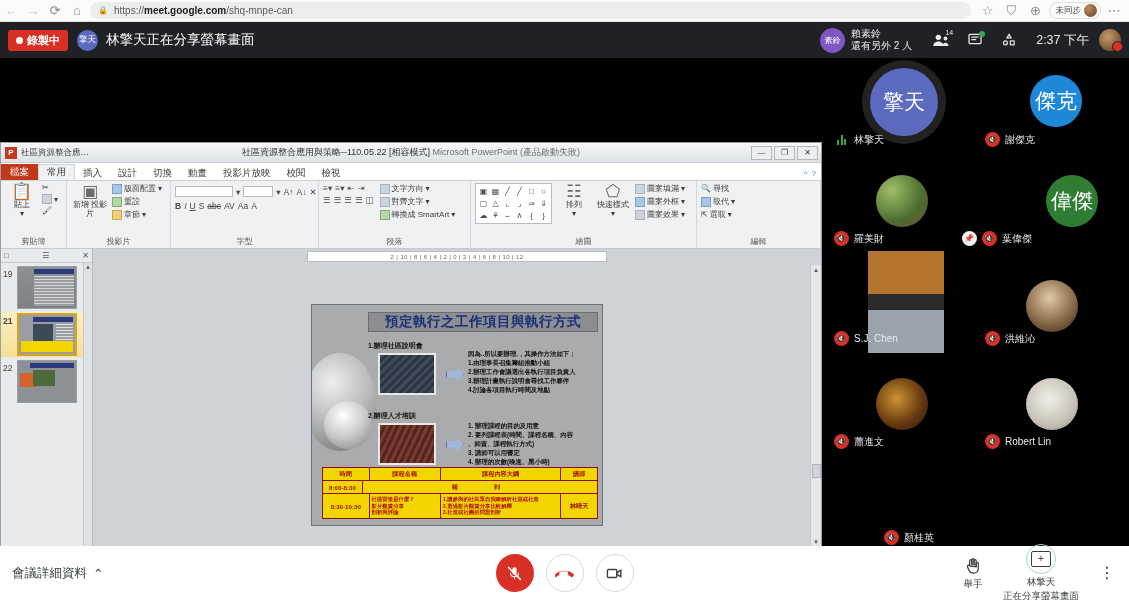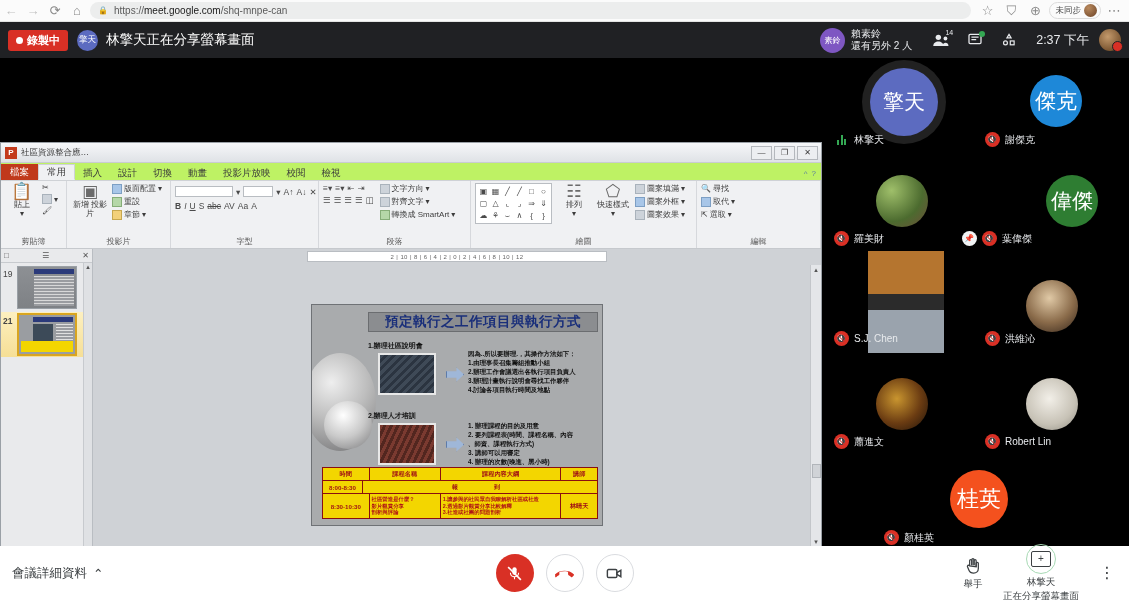--- a/index.html
+++ b/index.html
@@ -20,21 +20,21 @@
     width: 22px; height: 22px; display: flex; align-items: center; justify-content: center;
     color: #8a8a8a; font-size: 13px; flex: none;
   }
   .nav-ico.dim { color: #c2c2c2; }
   .omnibox {
     flex: 1; height: 17px; background: #eceded; border-radius: 9px;
     display: flex; align-items: center; padding: 0 8px; margin: 0 6px 0 2px;
     font-size: 10px; color: #5a5a5a; overflow: hidden; white-space: nowrap;
   }
   .omnibox .lock { font-size: 8px; margin-right: 6px; color: #6b6b6b; }
-  .omnibox .url-strong { color: #1a1a1a; }
+  .omnibox .url-strong { color: #1a1a1a; font-weight: bold; }
   .br-right { display: flex; align-items: center; gap: 2px; padding-right: 4px; flex: none; }
   .profile-pill {
     display: flex; align-items: center; gap: 3px; border: 1px solid #dcdcdc;
     border-radius: 10px; height: 17px; padding: 0 3px 0 6px; font-size: 8.5px; color: #4a4a4a;
   }
   .profile-av {
     width: 13px; height: 13px; border-radius: 50%;
     background: radial-gradient(circle at 35% 30%, #b98a5e, #6b4226);
   }
 
@@ -110,21 +110,21 @@
     pointer-events: none;
   }
   .ppt-title-center .dim { color: #6d6d6d; }
   .win-btns { margin-left: auto; display: flex; gap: 2px; padding-right: 3px; z-index: 2; }
   .win-btn {
     width: 21px; height: 14px; border: 1px solid #b4b8bd; background: #eceef1;
     font-size: 8px; color: #3a3a3a; display: flex; align-items: center; justify-content: center;
   }
 
   .ppt-tabs {
-    height: 18px; background: #bef264; display: flex; align-items: flex-end;
+    height: 18px; background: #ffffff; display: flex; align-items: flex-end;
     border-bottom: 1px solid #cfd2d6; font-size: 9.5px; color: #3a3a3a; position: relative; justify-content: space-between;
   }
   .ppt-tab { padding: 2px 8px 3px; line-height: 1; }
   .ppt-tab.file { background: #c0391b; color: #fff; padding: 3px 9px 4px; }
   .ppt-tab.active { background: #f0f1f3; border: 1px solid #cfd2d6; border-bottom-color: #f0f1f3; }
   .tabs-right { margin-left: auto; display: flex; gap: 4px; padding: 0 5px 2px; color: #5d7f9e; font-size: 8px; }
 
   .ppt-ribbon {
     height: 68px; background: #f0f1f3; display: flex; border-bottom: 1px solid #c6c9cd;
     font-size: 8px; color: #3c3c3c;
@@ -343,20 +343,24 @@
     <div class="clock">2:37 下午</div>
     <div class="you-av"></div>
   </div>
 
   <div class="share-stage">
     <div class="ppt-win">
 
       <div class="ppt-title">
         <span class="ppt-icon-sq">P</span>
         <span class="qat">社區資源整合應…</span>
+        <div class="ppt-title-center">
+          <span>社區資源整合應用與策略--110.05.22 [相容模式]</span>
+          <span class="dim">Microsoft PowerPoint (產品啟動失敗)</span>
+        </div>
         <div class="win-btns">
           <div class="win-btn">—</div>
           <div class="win-btn">❐</div>
           <div class="win-btn">✕</div>
         </div>
       </div>
 
       <div class="ppt-tabs">
         <div class="ppt-tab file">檔案</div>
         <div class="ppt-tab active">常用</div>
@@ -583,20 +587,28 @@
               </div>
               <div class="thumb-row sel">
                 <span class="thumb-num">21</span>
                 <span class="thumb-img" style="background:#9a9da1">
                   <span style="position:absolute;left:14px;top:2px;right:2px;height:5px;background:#2b3a7a;display:block"></span>
                   <span style="position:absolute;left:14px;top:9px;width:20px;height:18px;background:#3c4a58;display:block"></span>
                   <span style="position:absolute;left:37px;top:9px;right:2px;bottom:14px;background:repeating-linear-gradient(#e0e0e0 0 1px,#9a9ca0 1px 3px);display:block"></span>
                   <span style="position:absolute;left:2px;right:2px;bottom:2px;height:11px;background:#f3d600;display:block"></span>
                 </span>
               </div>
+              <div class="thumb-row">
+                <span class="thumb-num">22</span>
+                <span class="thumb-img" style="background:#8d9094">
+                  <span style="position:absolute;left:12px;top:2px;right:2px;height:5px;background:#2b3a7a;display:block"></span>
+                  <span style="position:absolute;left:2px;top:12px;width:18px;height:14px;background:#d4622c;display:block"></span>
+                  <span style="position:absolute;left:15px;top:9px;width:22px;height:16px;background:#4d6b3a;display:block"></span>
+                </span>
+              </div>
             </div>
             <div class="thumb-scroll">
               <span>▴</span>
               <span>▾</span>
             </div>
           </div>
         </div>
 
         <div class="slide-area">
           <div class="ruler-h">2 | 10 | 8 | 6 | 4 | 2 | 0 | 2 | 4 | 6 | 8 | 10 | 12</div>
@@ -765,23 +777,20 @@
 
     <div class="ptile" style="left:204px;top:320px">
       <div class="p-av" style="width:52px;height:52px;background:
            radial-gradient(circle at 45% 40%, #f2efe8, #c7c2b6 60%, #8d8a80 100%)"></div>
     </div>
     <div class="p-label" style="left:163px;top:376px">
       <span class="mic-off">🔇</span>
       <span>Robert Lin</span>
     </div>
 
-    <div class="ptile" style="left:128px;top:412px">
-      <div class="p-av" style="width:58px;height:58px;background:#f4511e;font-size:22px">桂英</div>
-    </div>
     <div class="p-label" style="left:62px;top:472px">
       <span class="mic-off">🔇</span>
       <span>顏桂英</span>
     </div>
   </div>
 
   <div class="meet-bottom">
     <div class="mb-left">
       <span>會議詳細資料</span>
       <span>⌃</span>

